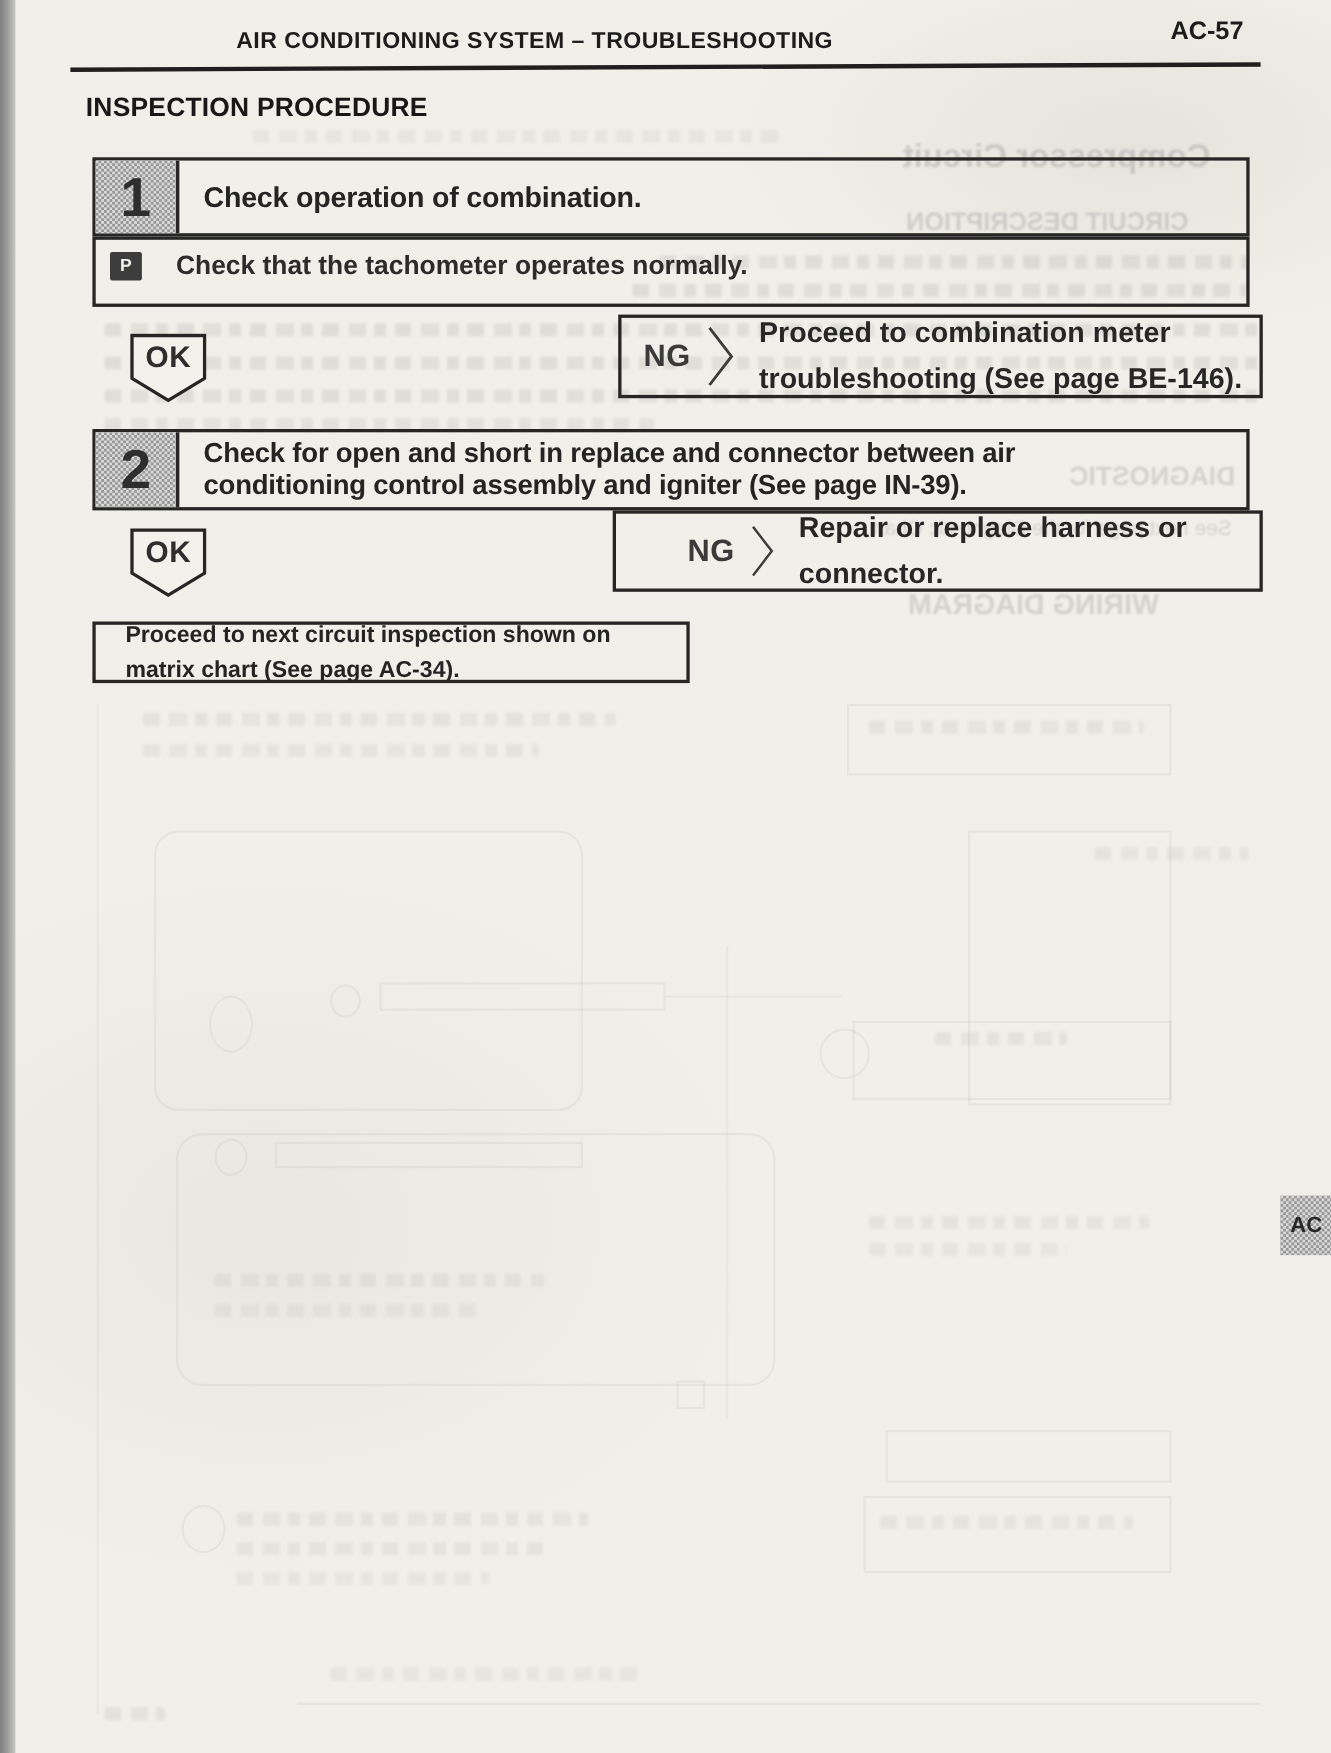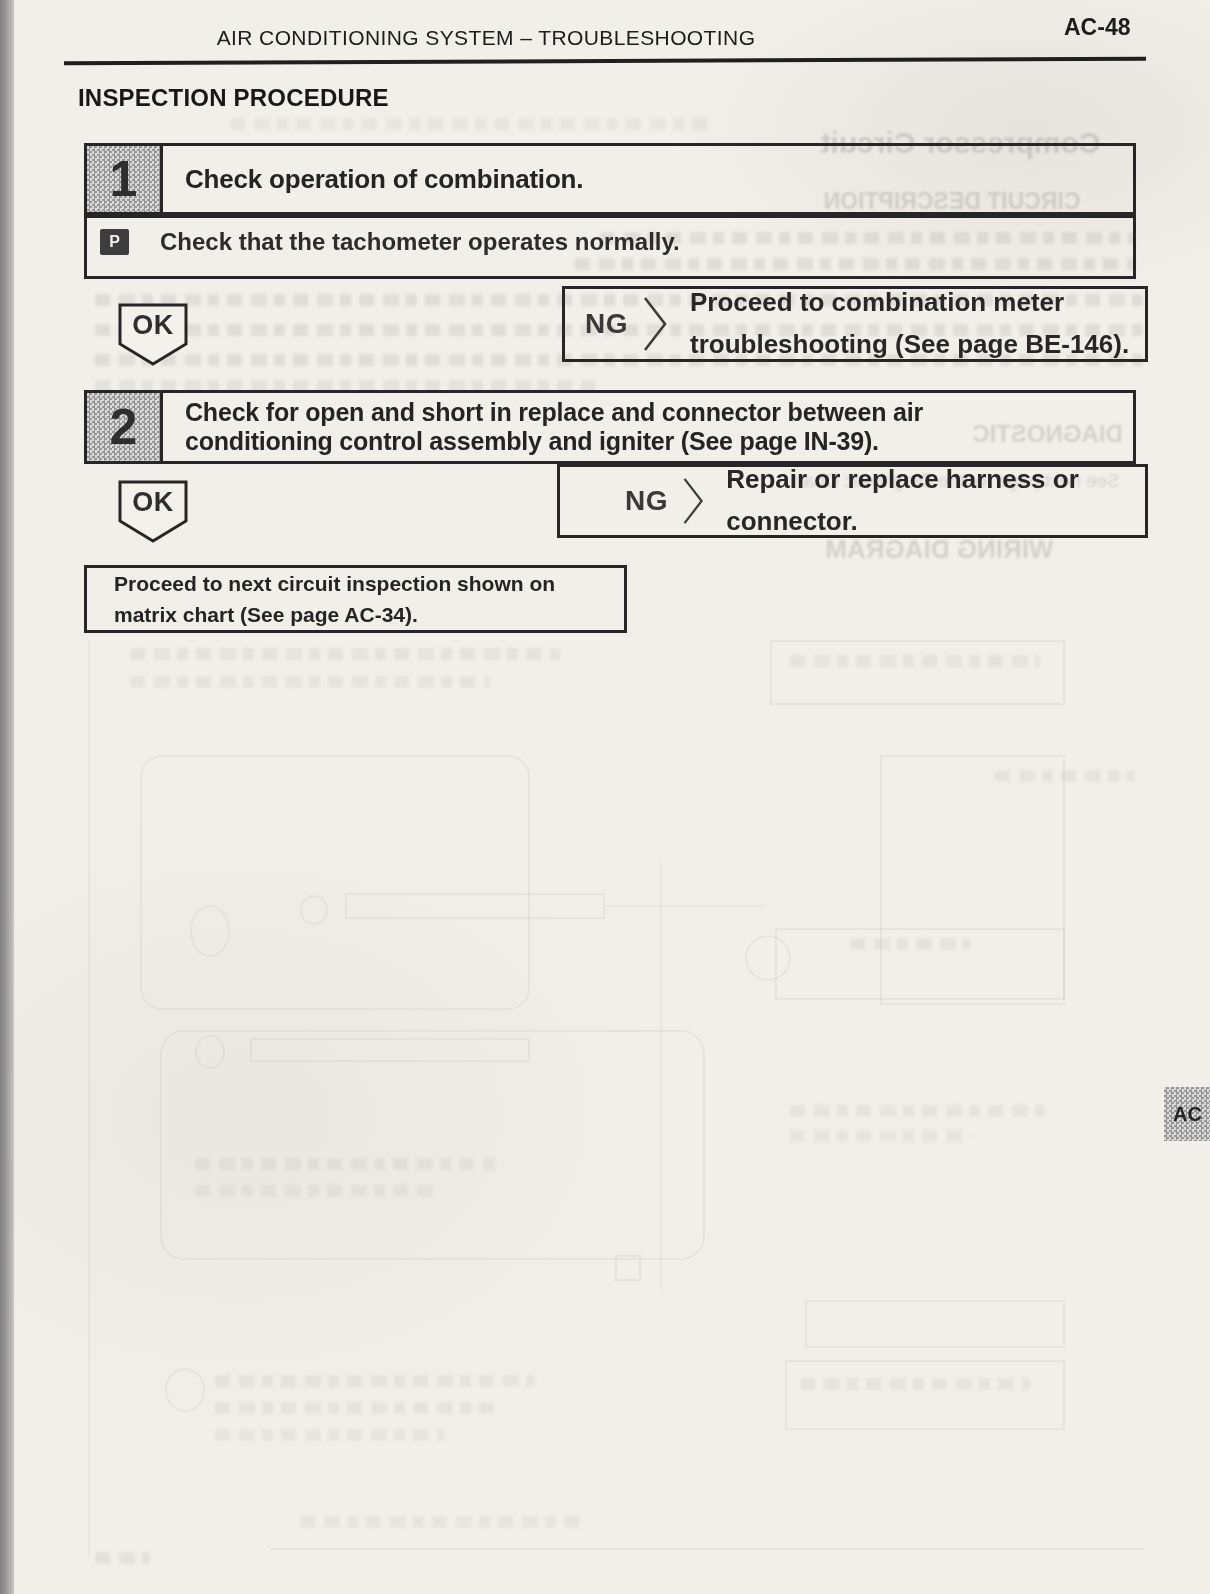--- a/index.html
+++ b/index.html
@@ -13,21 +13,21 @@
     font-family:"Liberation Sans", sans-serif;
     color:#1f1f1f;
   }
   .gutter {
     position:absolute; left:0; top:0; width:14px; height:100%;
     background:linear-gradient(90deg,#7f7f7f 0%, #9a9a9a 45%, #c9c7c2 100%);
   }
   
   .hdr-title {
     position:absolute; left:0; top:26px; width:972px; text-align:center;
-    font-size:21px; font-weight:normal; letter-spacing:.4px; color:#1c1c1c;
+    font-size:21px; font-weight:bold; letter-spacing:.4px; color:#1c1c1c;
   }
   .hdr-pagenum {
     position:absolute; left:1064px; top:14px;
     font-size:23px; font-weight:bold; color:#1c1c1c;
   }
   .hdr-rule {
     position:absolute; left:64px; top:59px; width:1082px; height:4px;
     background:#1f1f1f; transform:rotate(-0.25deg);
   }
   .section-title {
@@ -139,21 +139,21 @@
   <div class="gh-shape" style="left:785px; top:1360px; width:280px; height:70px;"></div>
   <div class="gh-strip" style="left:800px; top:1378px; width:230px; opacity:.17;"></div>
   <div class="gh-shape" style="left:165px; top:1368px; width:40px; height:44px; border-radius:50%;"></div>
   <div class="gh-strip" style="left:215px; top:1375px; width:320px; opacity:.17;"></div>
   <div class="gh-strip" style="left:215px; top:1402px; width:280px; opacity:.16;"></div>
   <div class="gh-strip" style="left:215px; top:1429px; width:230px; opacity:.15;"></div>
   <div class="gh-strip" style="left:300px; top:1516px; width:280px; opacity:.15;"></div>
   <div class="gh-strip" style="left:95px;  top:1552px; width:55px; opacity:.2;"></div>
 
   <div class="hdr-title">AIR CONDITIONING SYSTEM – TROUBLESHOOTING</div>
-  <div class="hdr-pagenum">AC-48</div>
+  <div class="hdr-pagenum">AC-57</div>
   <div class="hdr-rule"></div>
   <div class="section-title">INSPECTION PROCEDURE</div>
 
   <div class="box step-header" style="left:84px; top:143px; width:1052px; height:72px;">
     <div class="num-cell halftone">
       <span>1</span>
     </div>
     <div class="step-title" style="font-size:26px;">Check operation of combination.</div>
   </div>
 
@@ -198,20 +198,20 @@
     <div class="ng-text">Repair or replace harness or connector.</div>
   </div>
 
   <div class="ok-wrap" style="left:118px; top:480px;">
     <svg width="70" height="64" viewBox="0 0 70 64">
       <polygon points="2,2 68,2 68,41 35,61 2,41" fill="#f3f1eb" stroke="#262626" stroke-width="3"></polygon>
     </svg>
     <div class="ok-label">OK</div>
   </div>
 
-  <div class="box result-box" style="left:84px; top:565px; width:543px; height:68px;">
+  <div class="box result-box" style="left:84px; top:565px; width:543px; height:56px;">
     <div>Proceed to next circuit inspection shown on</div>
     <div>matrix chart (See page AC-34).</div>
   </div>
 
   <div class="side-tab halftone">AC</div>
 
 </div>
 
 </body></html>

